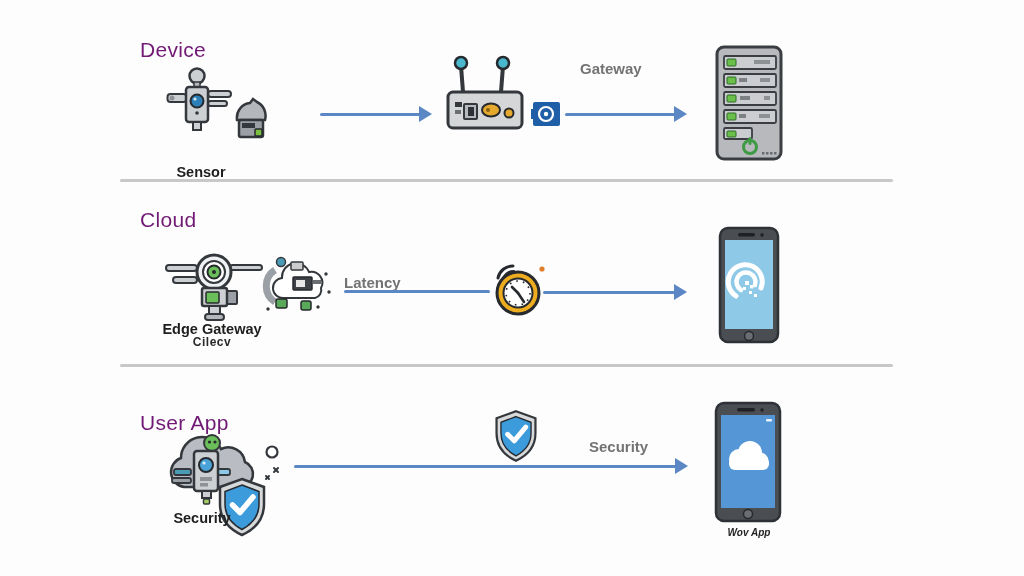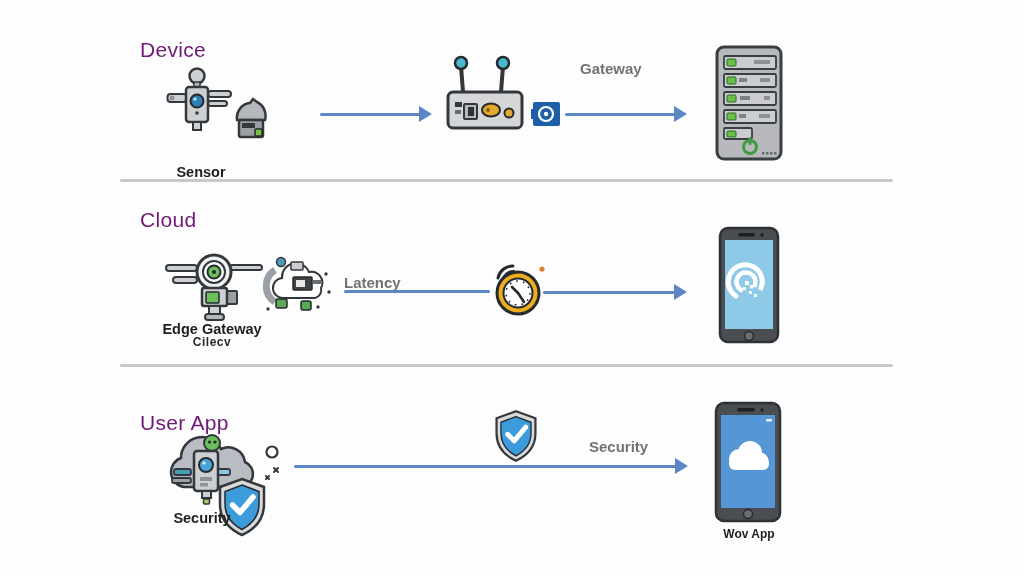--- a/index.html
+++ b/index.html
@@ -267,13 +267,13 @@
   <rect x="52" y="18" width="6" height="2.5" rx="1" fill="#eaf2fa"></rect>
   <g fill="#ffffff">
     <circle cx="25" cy="58" r="10"></circle>
     <circle cx="36" cy="52" r="12"></circle>
     <circle cx="46" cy="60" r="8.5"></circle>
     <rect x="15" y="56" width="40" height="13" rx="6"></rect>
   </g>
   <circle cx="34" cy="113" r="4.5" fill="#6a6d72" stroke="#26292d" stroke-width="1.5"></circle>
 </svg>
 
-<div class="abs node-label" style="left:712px;top:527px;width:74px;font-size:12px;">Wov App</div>
+<div class="abs node-label" style="left:712px;top:527px;width:74px;font-size:10px;font-style:italic;">Wov App</div>
 
 </body></html>

